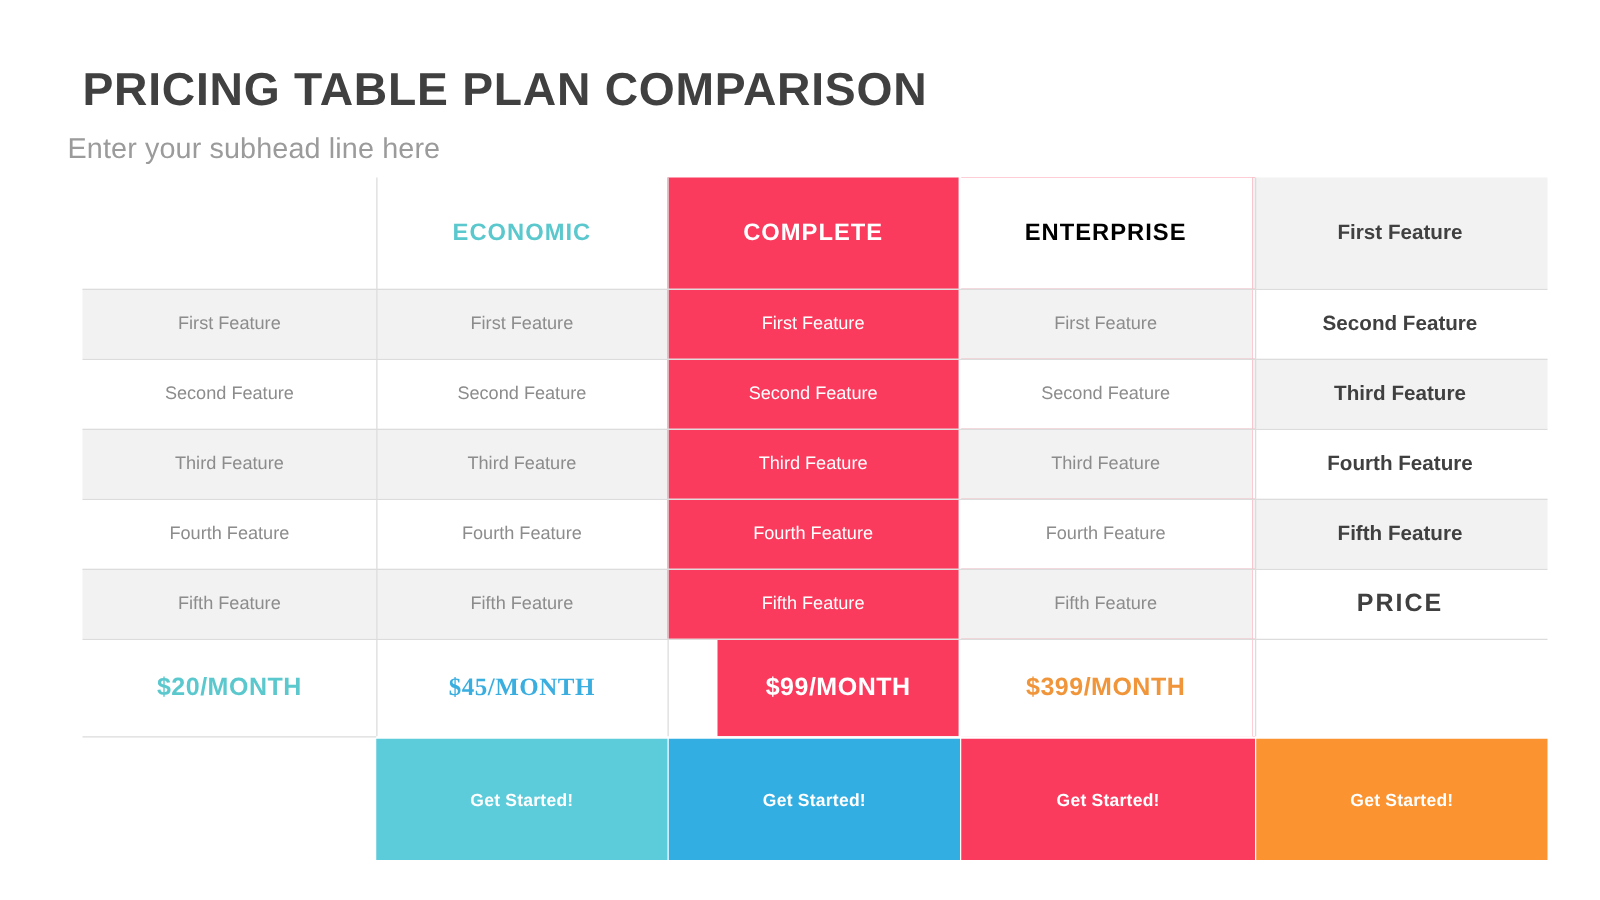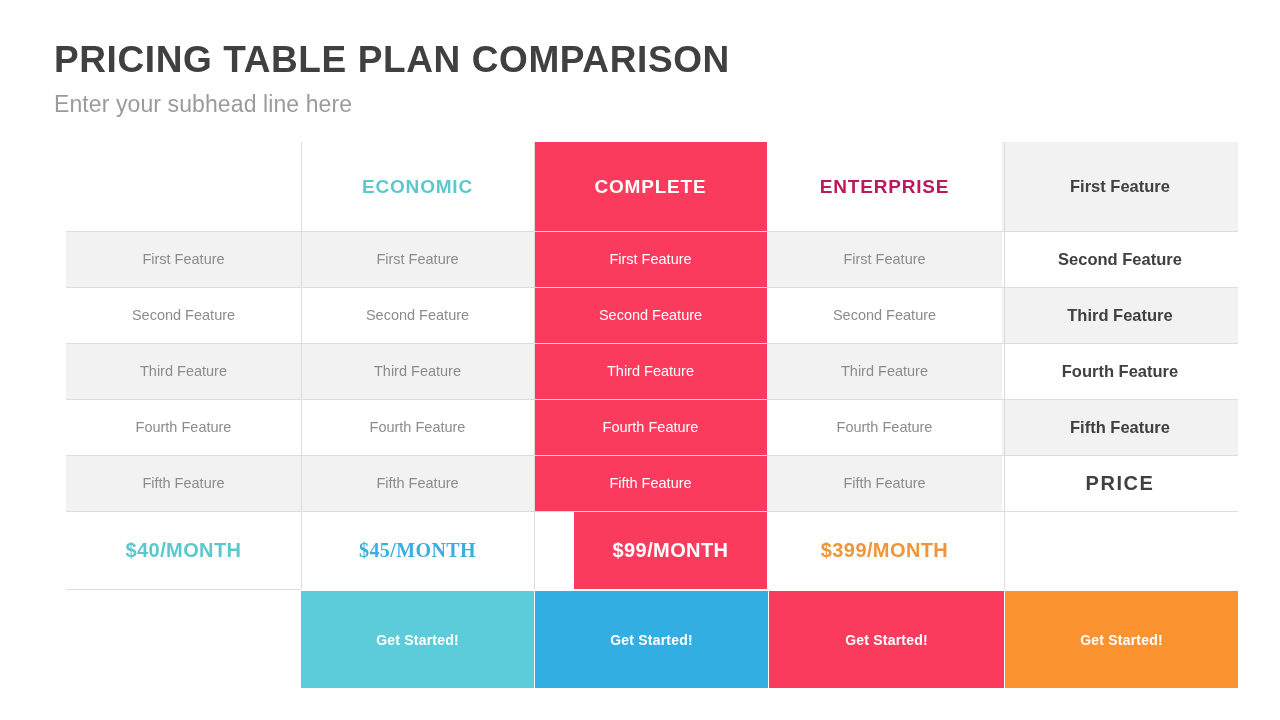--- a/index.html
+++ b/index.html
@@ -27,21 +27,21 @@
     left: 54px;
     top: 40px;
     width: 1180px;
   }
   .title {
     font-size: 37px;
     font-weight: bold;
     color: #404040;
     letter-spacing: 0.6px;
     line-height: 1.1;
-    margin: 0;
+    margin: 12px;
     text-transform: uppercase;
     white-space: nowrap;
   }
   .subtitle {
     font-size: 23px;
     color: #9b9b9b;
     margin: 10px 0 0 0;
     font-weight: normal;
     letter-spacing: 0.1px;
   }
@@ -110,21 +110,21 @@
   
   .head {
     font-size: 19px;
     font-weight: bold;
     letter-spacing: 0.8px;
     text-transform: uppercase;
   }
   .head-economic { color: #5bc8ce; }
   .head-popular { color: #3baee0; }
   .head-complete { color: #ffffff; }
-  .head-enterprise { color: #be185d; }
+  .head-enterprise { color: #000000; }
 
   
   .price {
     font-size: 20px;
     font-weight: bold;
     letter-spacing: 0.4px;
   }
   .price-economic { color: #5bc8ce; }
   .price-popular { color: #3baee0; font-family: Liberation Serif, serif; }
   .price-complete { color: #ffffff; margin-left: 40px; }
@@ -216,21 +216,21 @@
       <div class="cell hl sep">Fourth Feature</div>
       <div class="cell row-plain">Fourth Feature</div>
 
       <div class="cell row-alt label-cell">Fifth Feature</div>
       <div class="cell row-alt">Fifth Feature</div>
       <div class="cell row-alt">Fifth Feature</div>
       <div class="cell hl sep">Fifth Feature</div>
       <div class="cell row-alt">Fifth Feature</div>
 
       <div class="cell row-plain label-cell price-label">PRICE</div>
-      <div class="cell row-plain price price-economic">$40/MONTH</div>
+      <div class="cell row-plain price price-economic">$20/MONTH</div>
       <div class="cell row-plain price price-popular">$45/MONTH</div>
       <div class="cell hl sep price price-complete">$99/MONTH</div>
       <div class="cell row-plain price price-enterprise">$399/MONTH</div>
 
       <div class="cell row-plain"></div>
       <div class="cell row-plain"></div>
       <div class="cell row-plain"></div>
       <div class="cell row-plain"></div>
       <div class="cell row-plain"></div>
 

